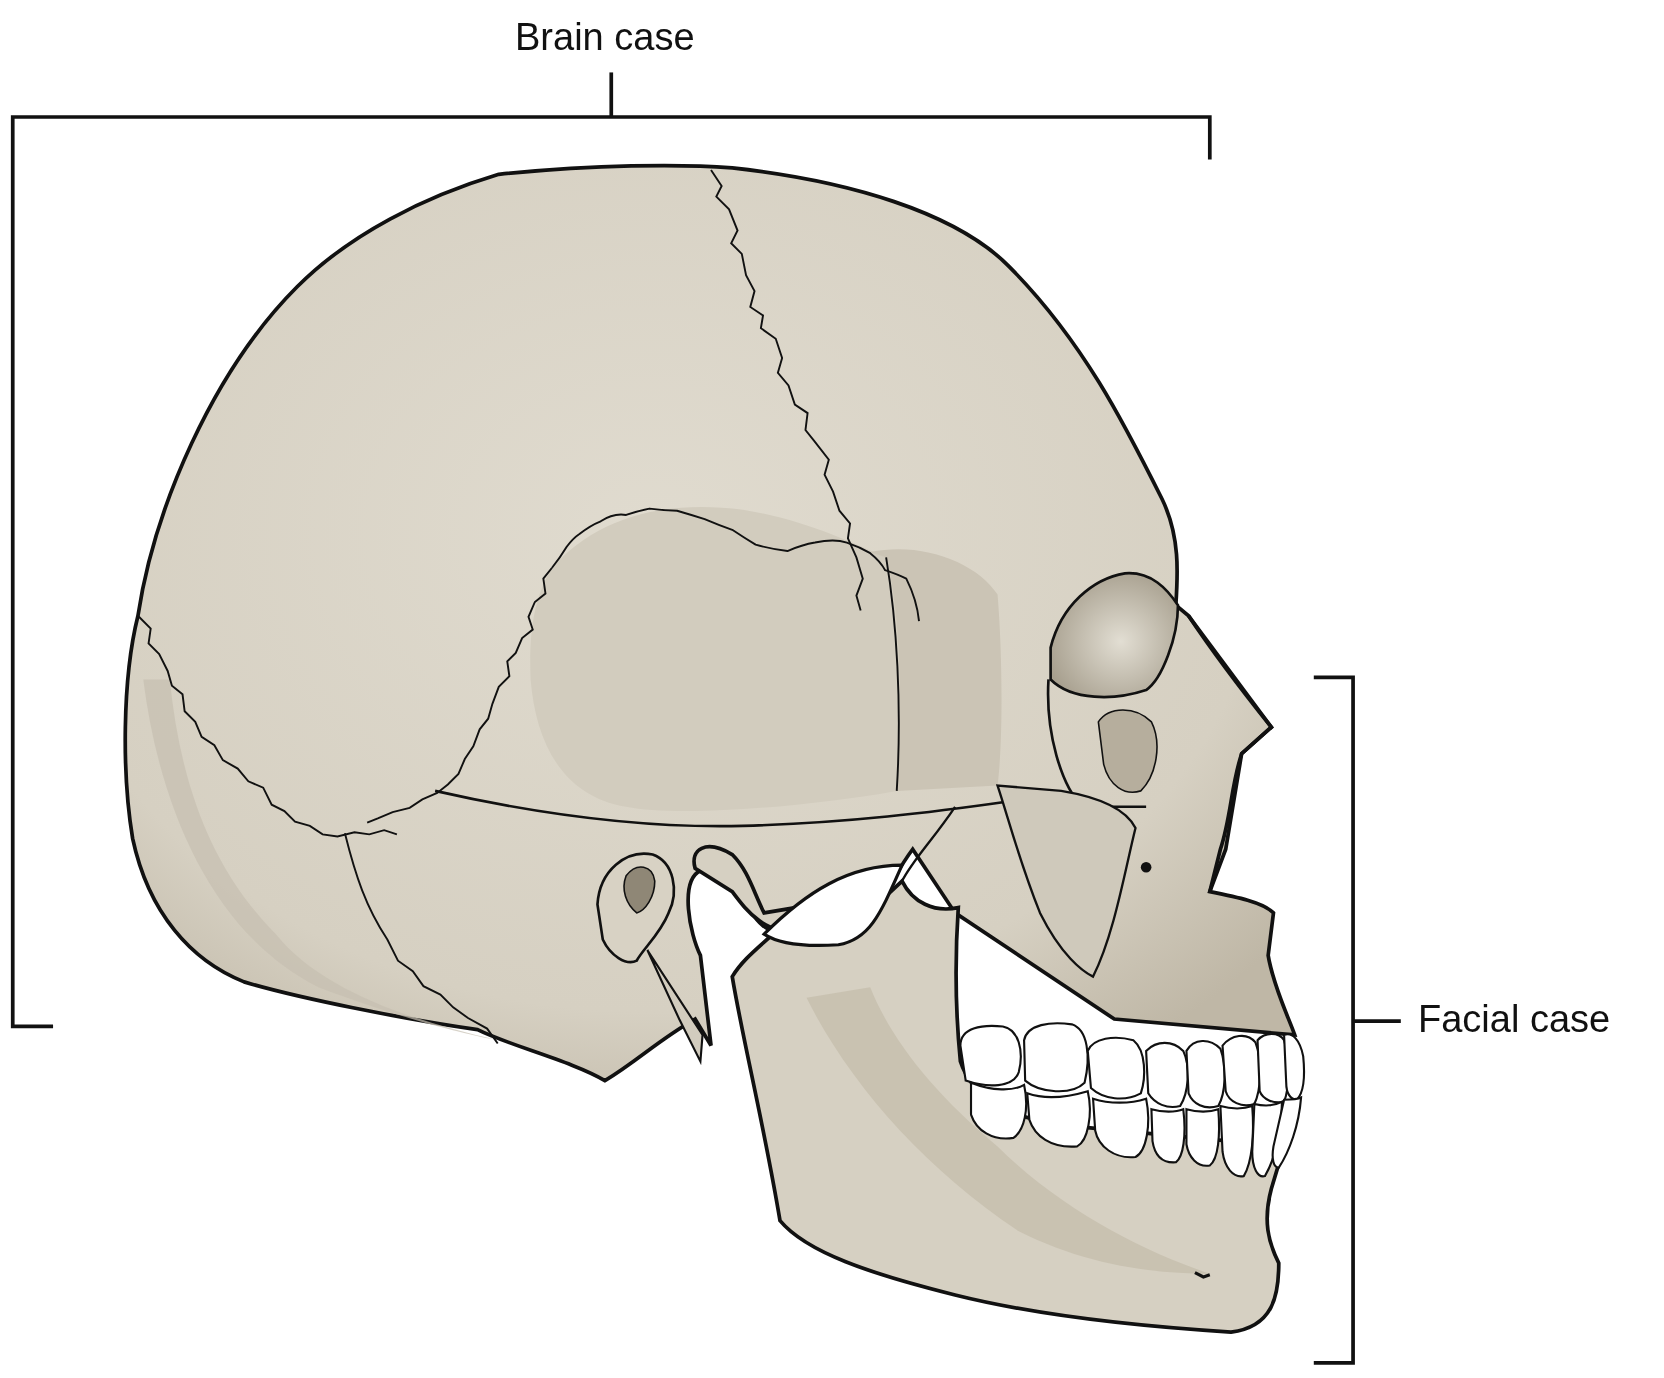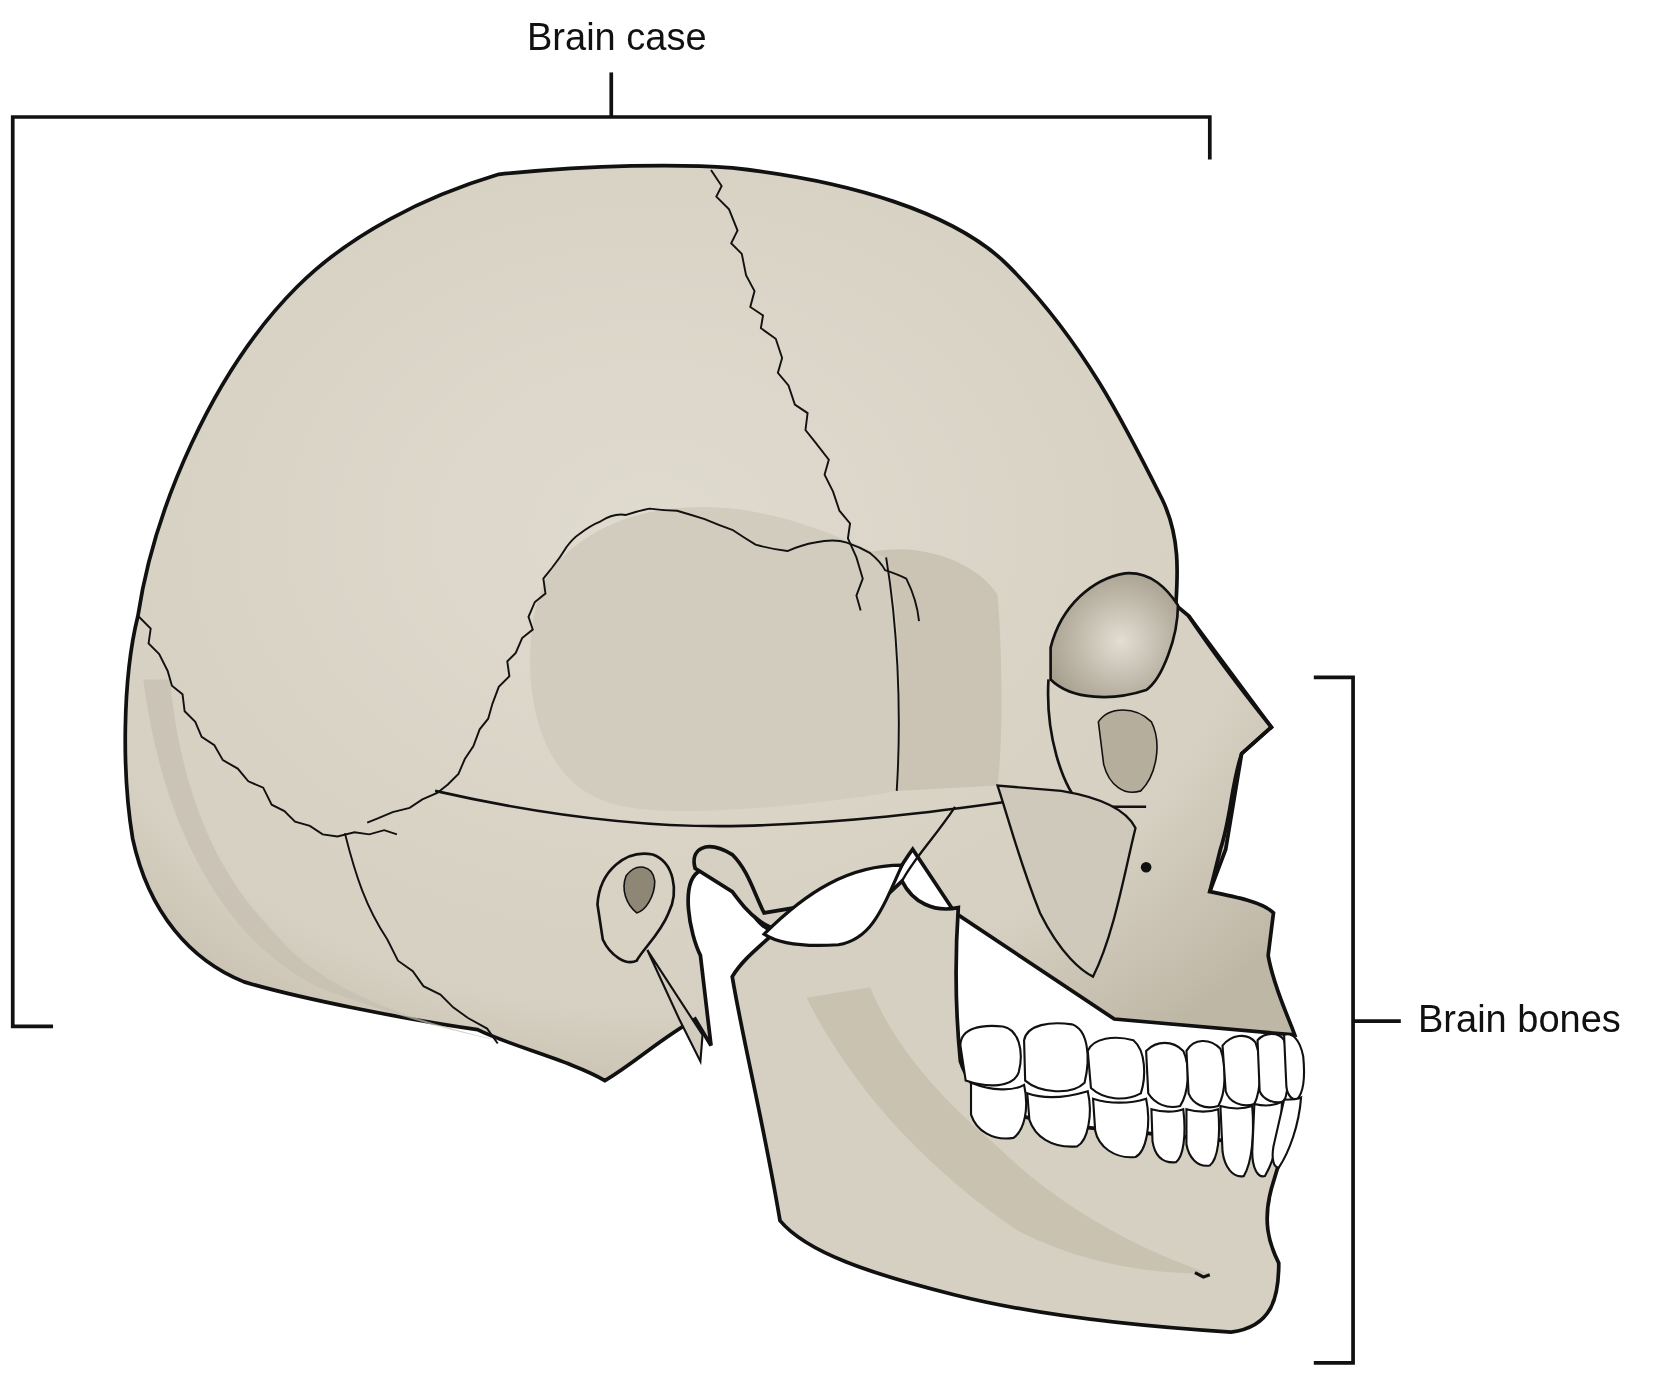--- a/index.html
+++ b/index.html
@@ -1,19 +1,19 @@
 <!DOCTYPE html>
 <html><head>
 <meta charset="utf-8">
 <style>
   html, body { margin: 0; padding: 0; background: #ffffff; }
   body { width: 1664px; height: 1378px; position: relative; overflow: hidden; font-family: "Liberation Sans", sans-serif; }
   #stage { position: absolute; left: 0; top: 0; width: 1664px; height: 1378px; }
   .label { position: absolute; color: #111; font-size: 38px; font-family: "Liberation Sans", sans-serif; white-space: nowrap; }
-  #brain-label { left: 515px; top: 16px; margin-left: 12px; }
+  #brain-label { left: 515px; top: 16px; }
   #facial-label { left: 1418px; top: 998px; }
 </style>
 </head>
 <body>
 
 <svg id="stage" viewBox="0 0 1568 1298" xmlns="http://www.w3.org/2000/svg">
   <defs>
     <radialGradient id="craniumGrad" cx="0.45" cy="0.4" r="0.7">
       <stop offset="0" stop-color="#e0dbcf"></stop>
       <stop offset="0.75" stop-color="#d6d0c2"></stop>
@@ -114,13 +114,13 @@
     <path d="M 1030,1035 C 1045,1040 1065,1040 1080,1035 C 1085,1060 1080,1085 1070,1090 C 1050,1092 1035,1080 1032,1065 Z"></path>
     <path d="M 1085,1045 C 1095,1048 1108,1048 1115,1045 C 1118,1070 1115,1090 1108,1095 C 1095,1096 1088,1088 1086,1075 Z"></path>
     <path d="M 1118,1045 C 1128,1048 1140,1048 1148,1045 C 1150,1070 1148,1092 1140,1098 C 1128,1100 1120,1090 1118,1078 Z"></path>
     <path d="M 1150,1042 C 1160,1045 1172,1045 1180,1042 C 1182,1068 1180,1095 1172,1108 C 1162,1110 1154,1100 1152,1085 Z"></path>
     <path d="M 1182,1040 C 1190,1042 1200,1042 1208,1038 C 1208,1065 1202,1090 1192,1108 C 1185,1110 1180,1100 1180,1085 Z"></path>
     <path d="M 1210,1036 C 1216,1036 1222,1036 1226,1034 C 1224,1060 1215,1085 1205,1100 C 1200,1100 1198,1092 1200,1080 Z"></path>
   </g>
 </svg>
 
 <div class="label" id="brain-label">Brain case</div>
-<div class="label" id="facial-label">Brain bones</div>
+<div class="label" id="facial-label">Facial case</div>
 
 </body></html>

